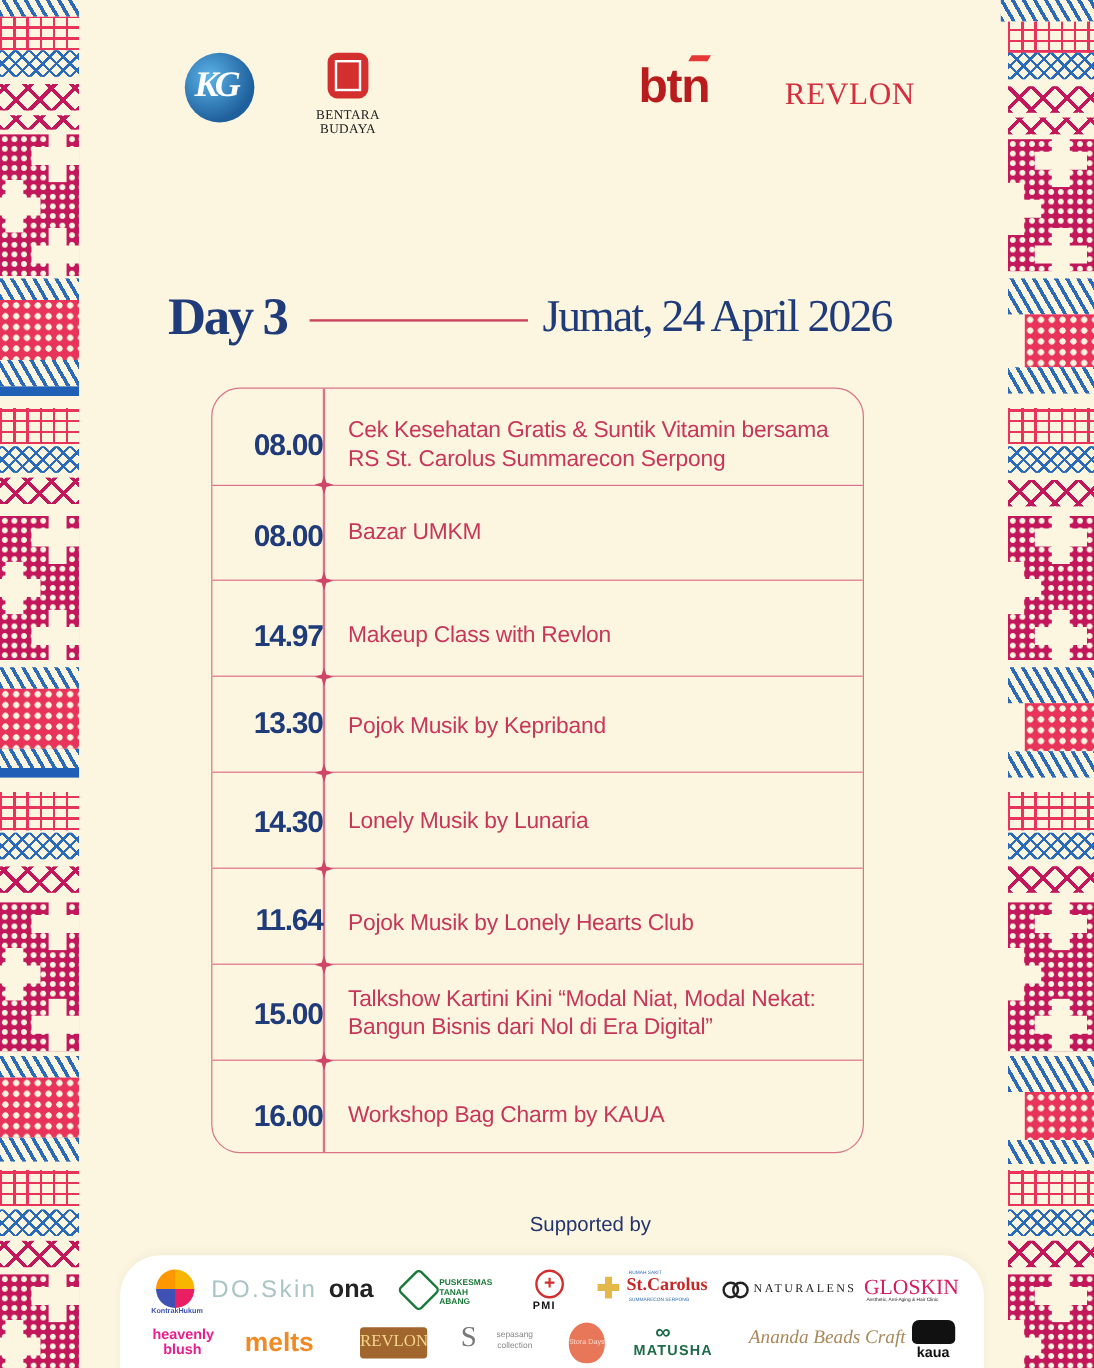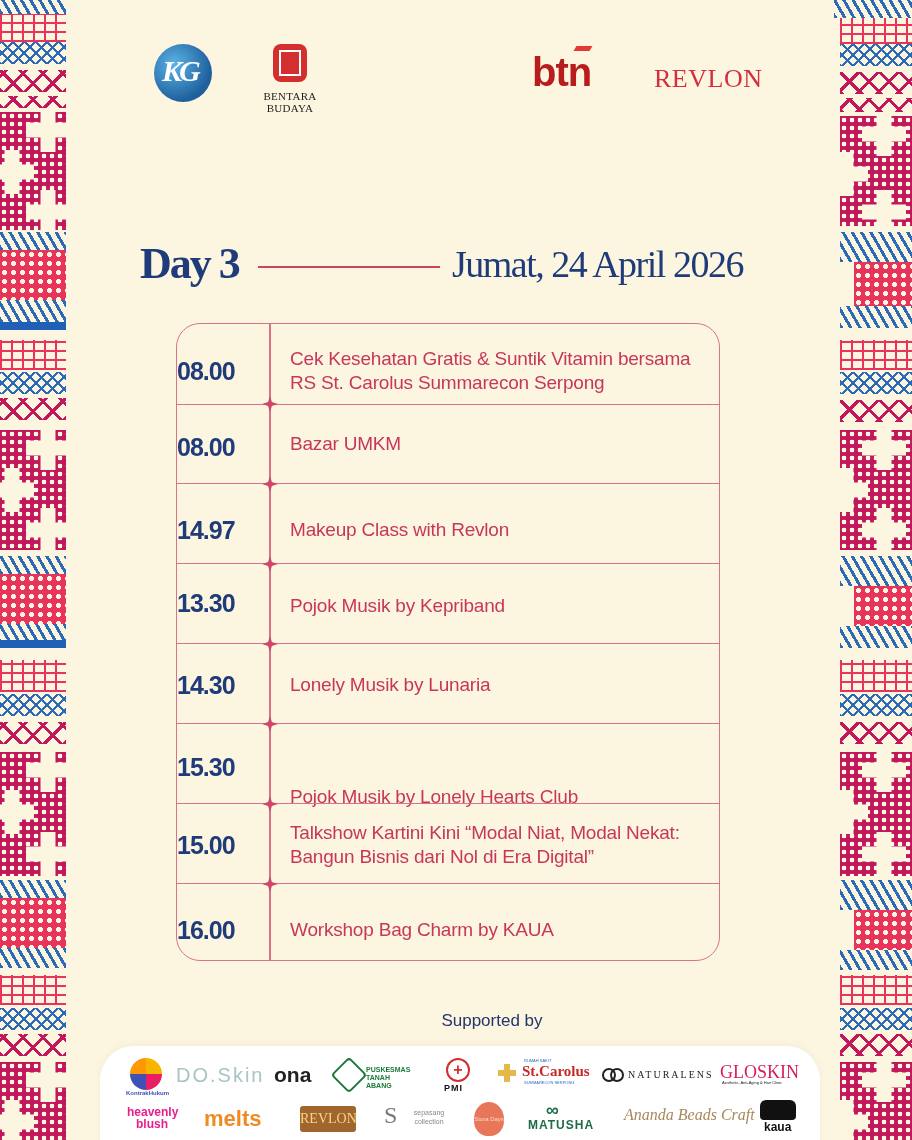--- a/index.html
+++ b/index.html
@@ -34,21 +34,21 @@
 
   .day-head{position:absolute;top:238px;left:140px;width:640px;height:60px;}
   .day-label{position:absolute;left:0;top:0;font:bold 44px "Liberation Serif",serif;color:#1f3b7a;letter-spacing:-2px;}
   .day-line{position:absolute;left:118px;top:28px;width:182px;height:2px;background:#c9455d;}
   .day-date{position:absolute;left:312px;top:4px;font:38px "Liberation Serif",serif;color:#1f3b7a;letter-spacing:-1.5px;}
 
   .schedule{position:absolute;left:176px;top:323px;width:544px;height:638px;border:1.5px solid #d97389;border-radius:24px;box-sizing:border-box;}
   .schedule .vline{position:absolute;left:92px;top:0;bottom:0;width:1.5px;background:#d97389;}
   .row{position:absolute;left:0;width:100%;}
   .row .sep{position:absolute;left:0;right:0;bottom:0;height:1.5px;background:#d97389;}
-  .row .time{position:absolute;left:0;width:92px;text-align:left;font:bold 25px "Liberation Sans",sans-serif;color:#1f3b7a;letter-spacing:-1px;}
+  .row .time{position:absolute;left:0;width:92px;text-align:right;font:bold 25px "Liberation Sans",sans-serif;color:#1f3b7a;letter-spacing:-1px;}
   .row .title{position:absolute;left:113px;width:420px;font:19px "Liberation Sans",sans-serif;color:#c7375a;line-height:24px;letter-spacing:-0.2px;}
   .diamond{position:absolute;left:85px;width:16px;height:16px;background:#d0456a;clip-path:polygon(50% 0,62% 38%,100% 50%,62% 62%,50% 100%,38% 62%,0 50%,38% 38%);}
 
   .supported{position:absolute;top:1011px;left:0;width:912px;text-align:center;font:17px "Liberation Sans",sans-serif;color:#23356b;margin-left:36px;}
   .sponsor-bar{position:absolute;left:100px;top:1046px;width:720px;height:110px;background:#ffffff;border-radius:34px 34px 0 0;box-shadow:0 -2px 8px rgba(0,0,0,0.04);}
   .sp{position:absolute;font-family:"Liberation Sans",sans-serif;white-space:nowrap;}
 </style>
 </head>
 <body>
 
@@ -194,22 +194,22 @@
   <div class="diamond" style="top:312px;"></div>
 
   <div class="row" style="top:320px;height:80px;">
     <div class="time" style="top:27px;">14.30</div>
     <div class="title" style="top:29px;">Lonely Musik by Lunaria</div>
     <div class="sep"></div>
   </div>
   <div class="diamond" style="top:392px;"></div>
 
   <div class="row" style="top:400px;height:80px;">
-    <div class="time" style="top:29px;">15.30</div>
-    <div class="title" style="top:34px;margin-top:27px;">Pojok Musik by Lonely Hearts Club</div>
+    <div class="time" style="top:29px;">11.64</div>
+    <div class="title" style="top:34px;">Pojok Musik by Lonely Hearts Club</div>
     <div class="sep"></div>
   </div>
   <div class="diamond" style="top:472px;"></div>
 
   <div class="row" style="top:480px;height:80px;">
     <div class="time" style="top:27px;">15.00</div>
     <div class="title" style="top:17px;">Talkshow Kartini Kini “Modal Niat, Modal Nekat: Bangun Bisnis dari Nol di Era Digital”</div>
     <div class="sep"></div>
   </div>
   <div class="diamond" style="top:552px;"></div>

